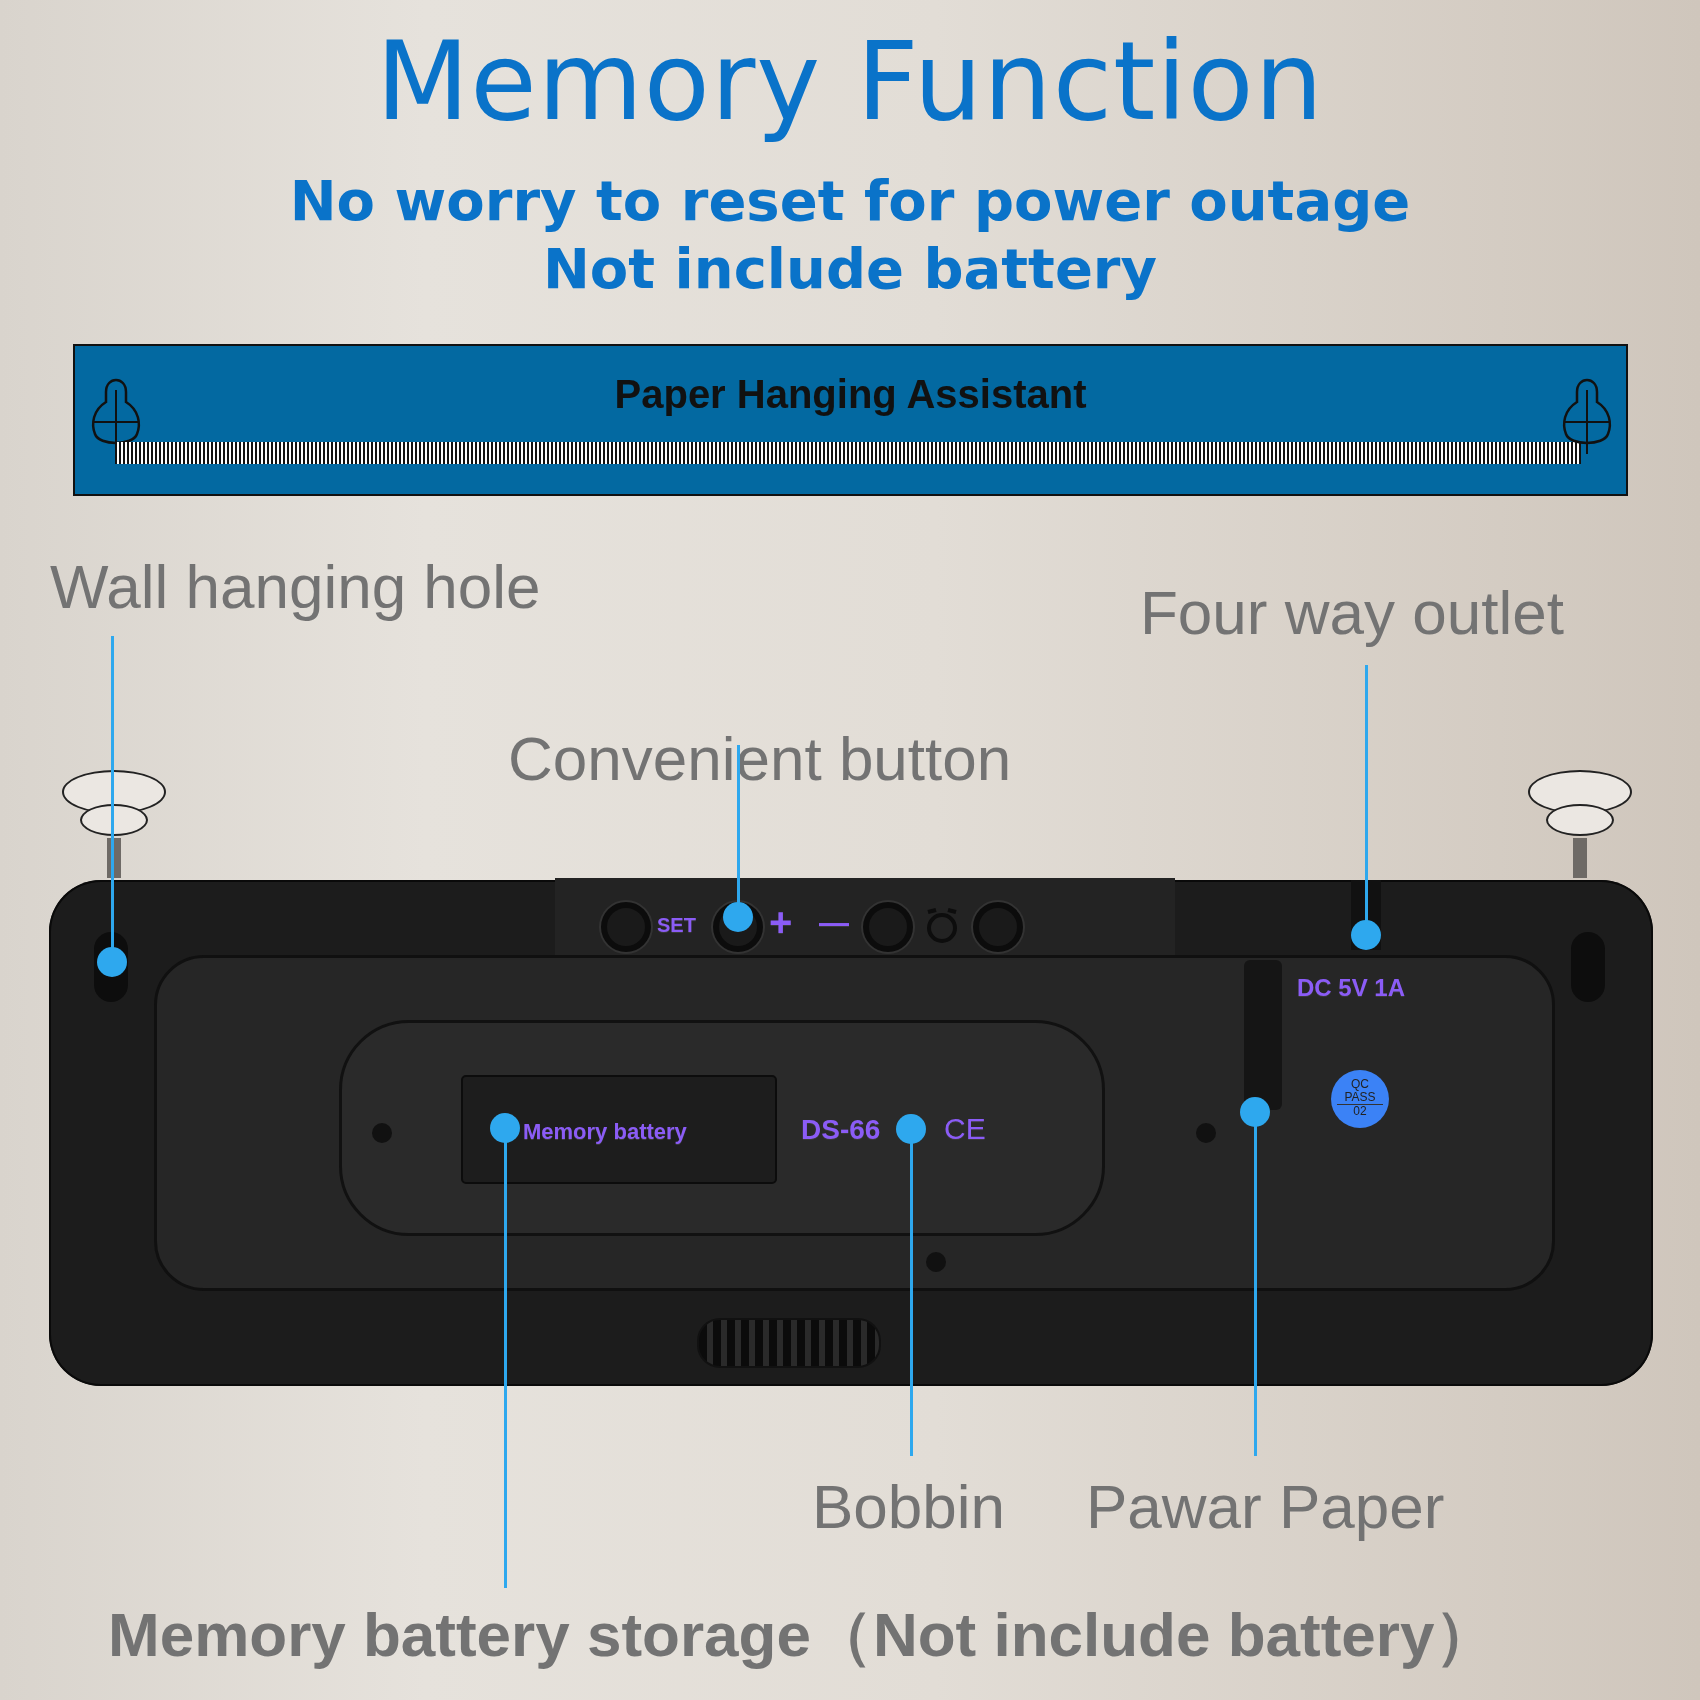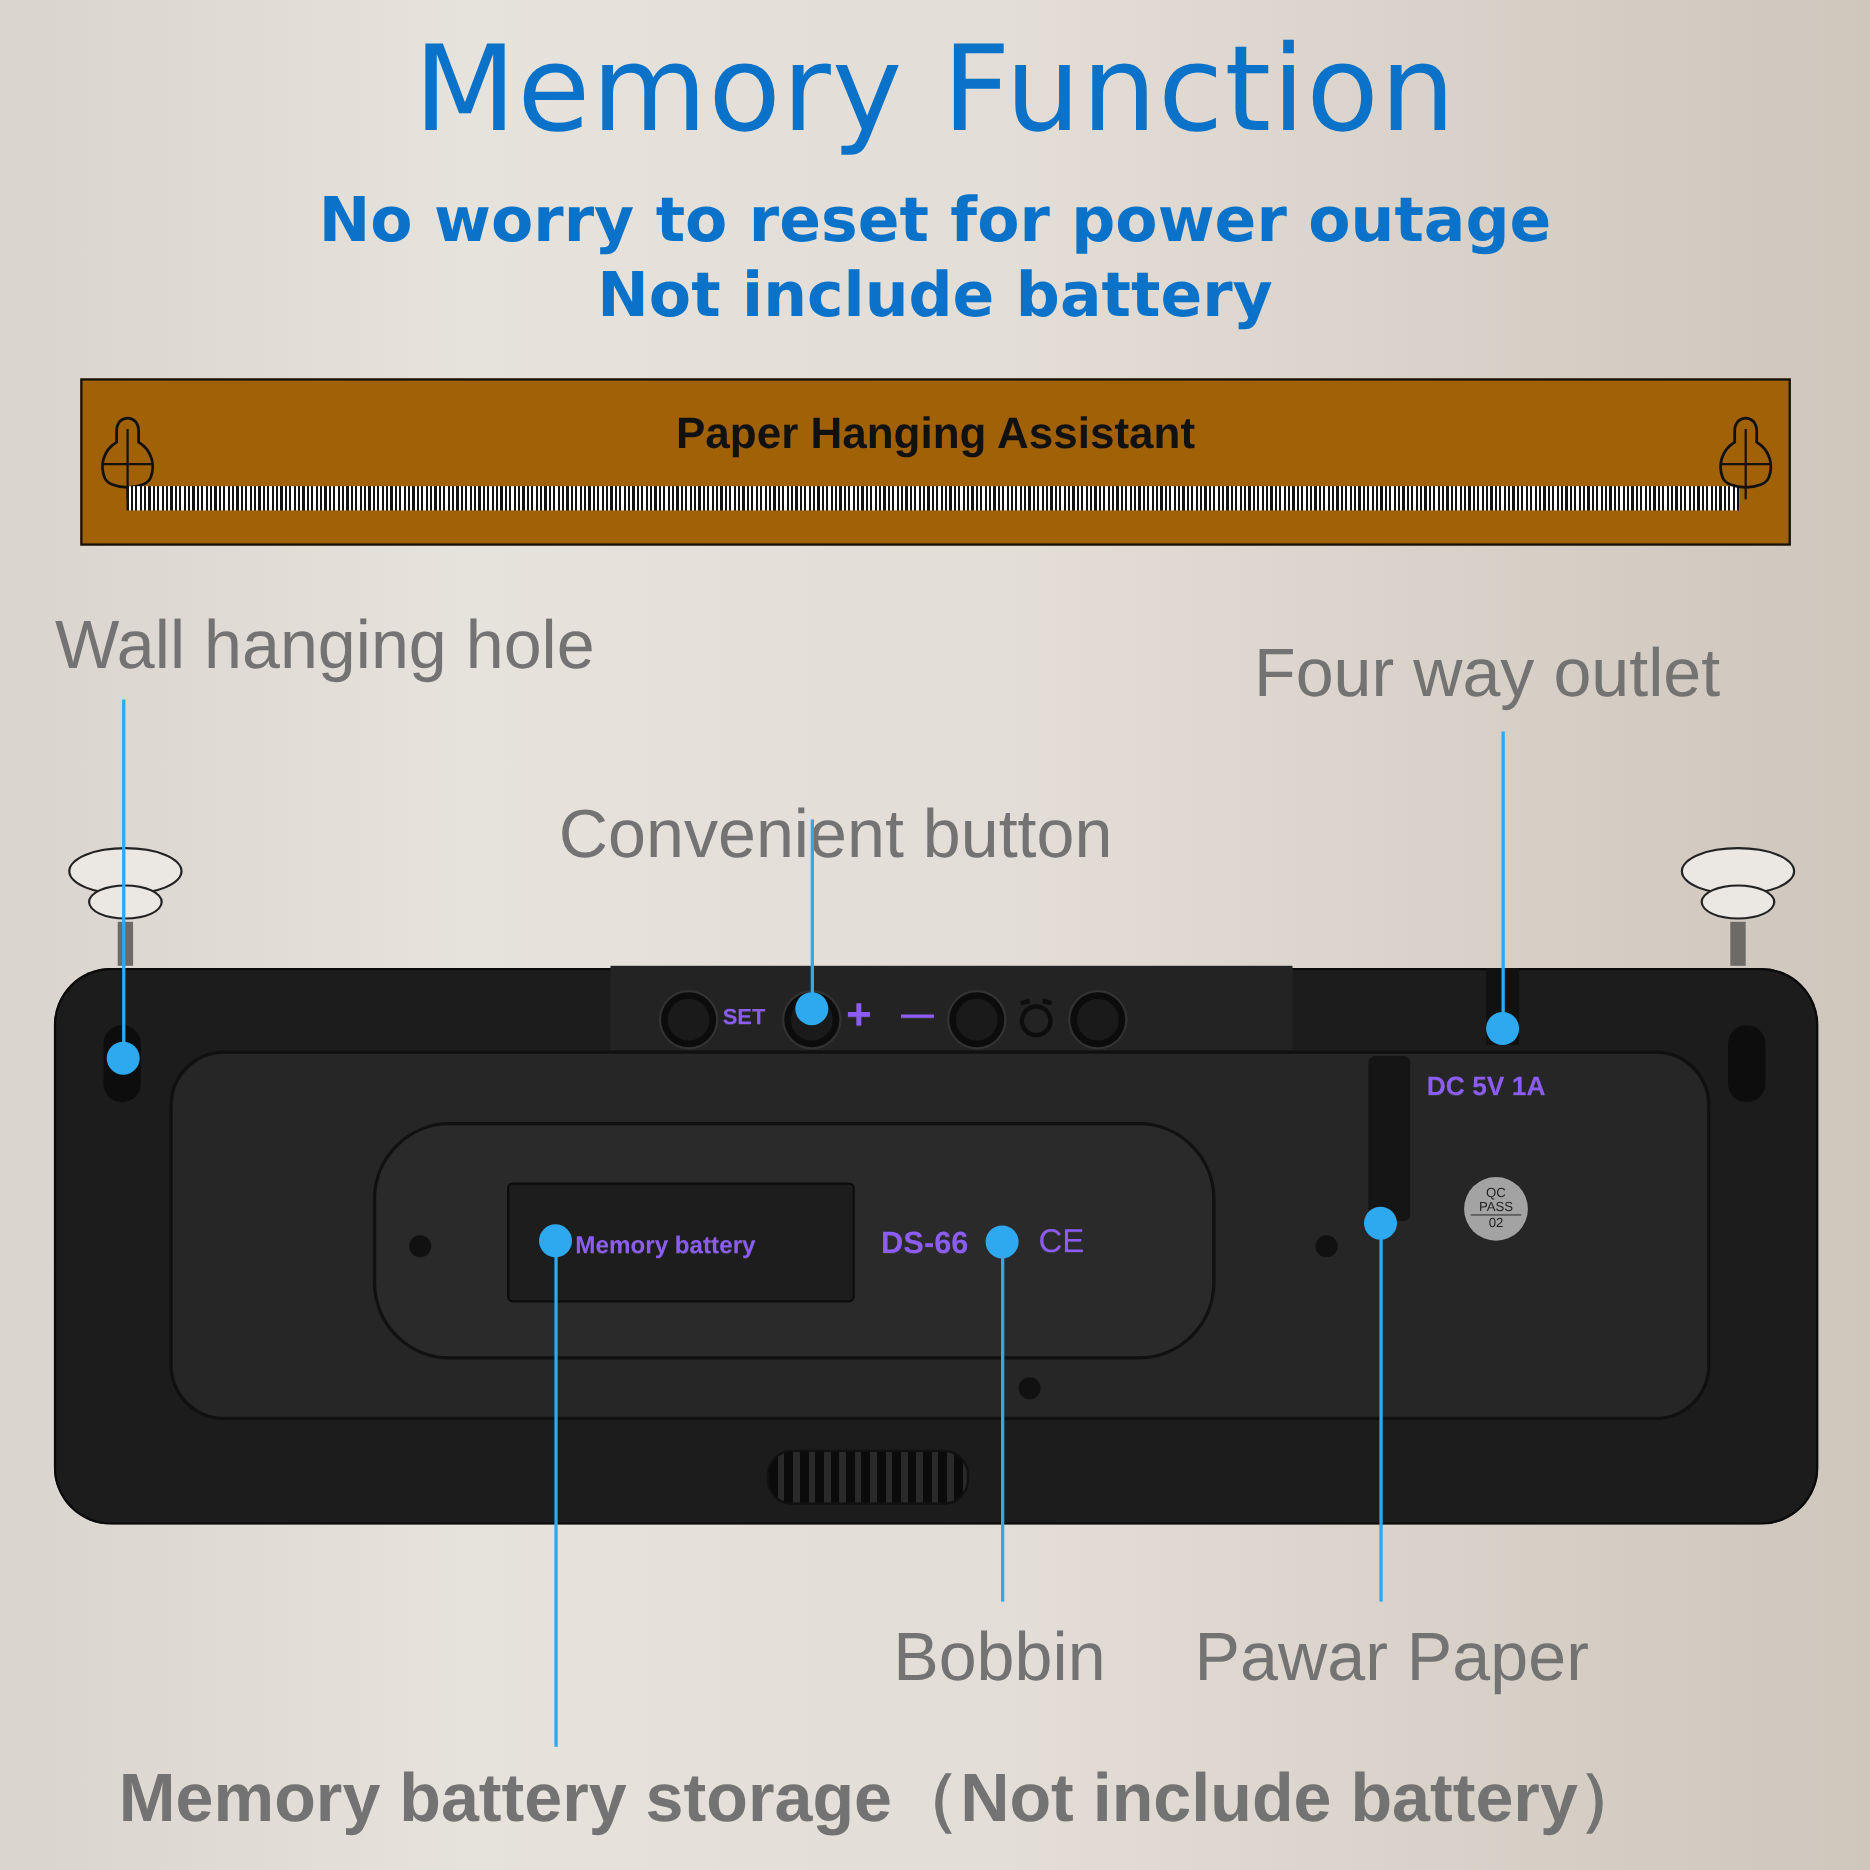--- a/index.html
+++ b/index.html
@@ -14,21 +14,21 @@
     font-family: "DejaVu Sans", sans-serif; font-size: 108px; color: #0a73c9;
     letter-spacing: 1px; line-height: 120px;
   }
   .subtitle {
     left: 0; width: 1700px; text-align: center;
     font-family: "DejaVu Sans", sans-serif; font-weight: bold; font-size: 56px; color: #0a73c9;
     line-height: 66px;
   }
   .paper {
     left: 73px; top: 344px; width: 1551px; height: 148px;
-    background: #a16207; border: 2px solid #111;
+    background: #0369a1; border: 2px solid #111;
   }
   .paper-title {
     left: 0; width: 100%; top: 26px; text-align: center;
     font-family: "Liberation Sans", sans-serif; font-weight: bold; font-size: 40px; color: #111;
   }
   .ruler {
     left: 40px; top: 96px; width: 1466px; height: 22px;
     background: repeating-linear-gradient(90deg, #111 0 2px, #fff 2px 4px);
   }
   .label {
@@ -63,21 +63,21 @@
     width: 38px; height: 38px; border-radius: 50%;
     background: #1a1a1a; border: 6px solid #0c0c0c; box-shadow: 0 0 0 2px #333;
   }
   .vent {
     left: 648px; top: 438px; width: 180px; height: 46px;
     border-radius: 23px; background: repeating-linear-gradient(90deg, #0b0b0b 0 8px, #2a2a2a 8px 14px);
     border: 2px solid #111;
   }
   .qc {
     left: 1282px; top: 190px; width: 58px; height: 58px; border-radius: 50%;
-    background: #a3a3a3; color: #222; font-size: 12px; text-align: center; line-height: 13px;
+    background: #3b82f6; color: #222; font-size: 12px; text-align: center; line-height: 13px;
     font-family: "Liberation Sans", sans-serif; padding-top: 8px; box-sizing: border-box;
   }
   .keyhole {
     width: 34px; height: 70px; border-radius: 17px; background: #0d0d0d;
   }
   .hook { width: 100px; height: 40px; border: 2px solid #222; border-radius: 50%; background: #ebe7e2; }
   .hook-small { width: 64px; height: 28px; border: 2px solid #222; border-radius: 50%; background: #ebe7e2; }
   .hook-post { width: 14px; height: 40px; background: #6e6a66; }
 </style>
 </head>

